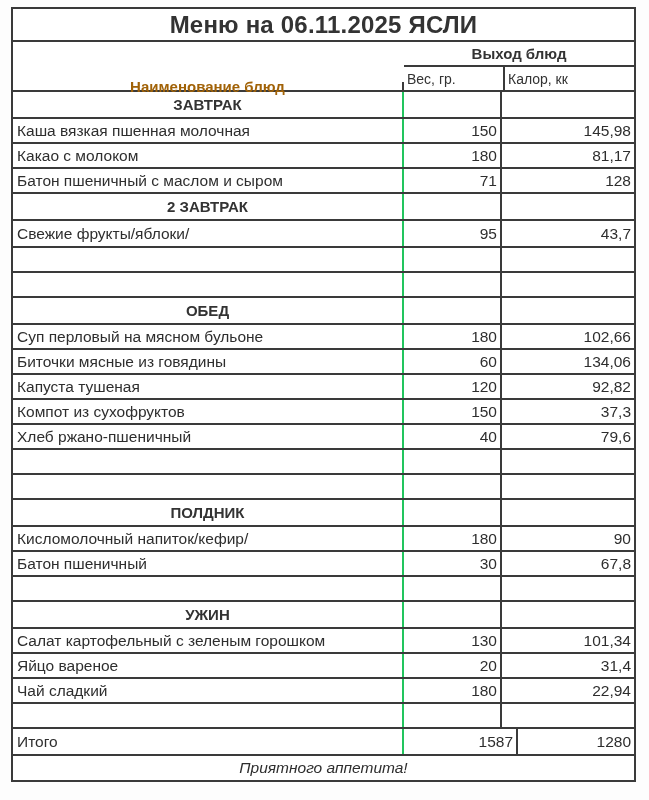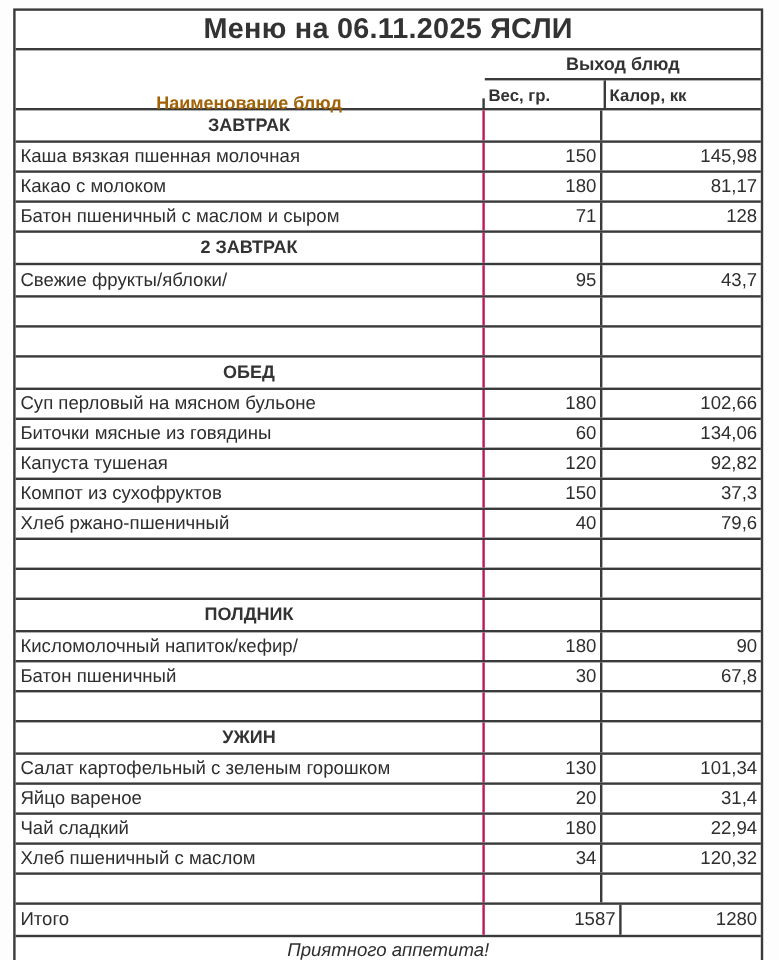--- a/index.html
+++ b/index.html
@@ -22,28 +22,28 @@
     display: flex; align-items: center; justify-content: center;
     font-size: 15px; font-weight: bold; color: #a16207; margin-top: 40px;
   }
   .h-out { flex: 1; display: flex; flex-direction: column; }
   .h-out-title {
     height: 23px; border-bottom: 2px solid #3a3a3a;
     display: flex; align-items: center; justify-content: center;
     font-size: 15px; font-weight: bold; color: #333;
   }
   .h-sub { flex: 1; display: flex; }
-  .h-sub div { display: flex; align-items: center; padding-left: 3px; font-size: 14px; font-weight: bold; color: #333; }
+  .h-sub div { display: flex; align-items: center; padding-left: 3px; font-size: 14px; font-weight: normal; color: #333; }
   .h-w { width: 96px; border-right: 2px solid #3a3a3a; }
   .h-k { flex: 1; border-radius: 11px; }
   .row { display: flex; height: 23px; border-bottom: 2px solid #3a3a3a; }
   .row.tall { height: 25px; }
   .row.total { height: 25px; gap: 16px; }
   .c-name {
-    width: 385px; padding-left: 4px; border-right: 2px solid #be185d;
+    width: 385px; padding-left: 4px; border-right: 2px solid #22c55e;
     display: flex; align-items: center; font-size: 15.5px; color: #2e2e2e; white-space: nowrap;
   }
   .row.section .c-name { justify-content: center; padding-left: 0; width: 389px; font-weight: bold; font-size: 15px; color: #333; }
   .c-w {
     width: 93px; padding-right: 3px; border-right: 2px solid #3a3a3a;
     display: flex; align-items: center; justify-content: flex-end; font-size: 15.5px; color: #2e2e2e;
   }
   .c-k {
     flex: 1; padding-right: 3px;
     display: flex; align-items: center; justify-content: flex-end; font-size: 15.5px; color: #2e2e2e;
@@ -185,25 +185,20 @@
         <div class="c-name">Яйцо вареное</div>
         <div class="c-w">20</div>
         <div class="c-k">31,4</div>
       </div>
       <div class="row">
         <div class="c-name">Чай сладкий</div>
         <div class="c-w">180</div>
         <div class="c-k">22,94</div>
       </div>
       <div class="row">
-        <div class="c-name">Хлеб пшеничный с маслом</div>
-        <div class="c-w">34</div>
-        <div class="c-k">120,32</div>
-      </div>
-      <div class="row">
         <div class="c-name"></div>
         <div class="c-w"></div>
         <div class="c-k"></div>
       </div>
     </div>
 
   <div class="row total">
     <div class="c-name">Итого</div>
     <div class="c-w">1587</div>
     <div class="c-k">1280</div>

